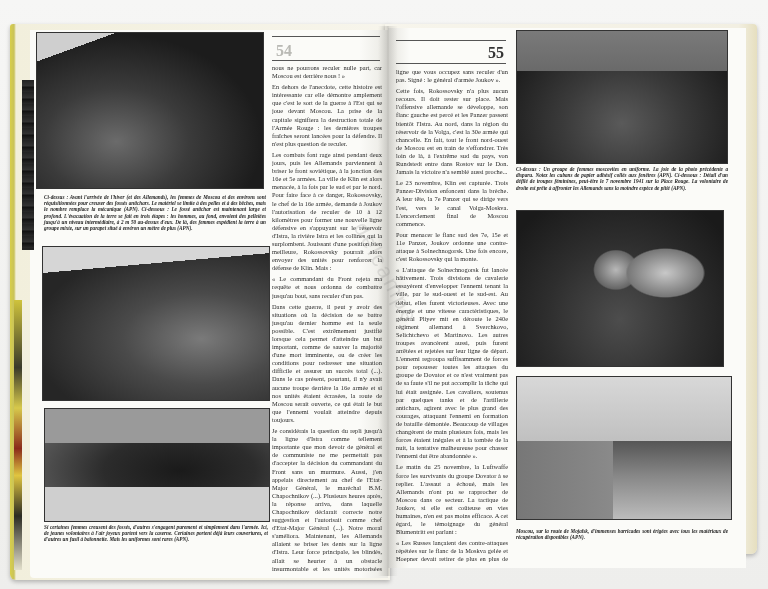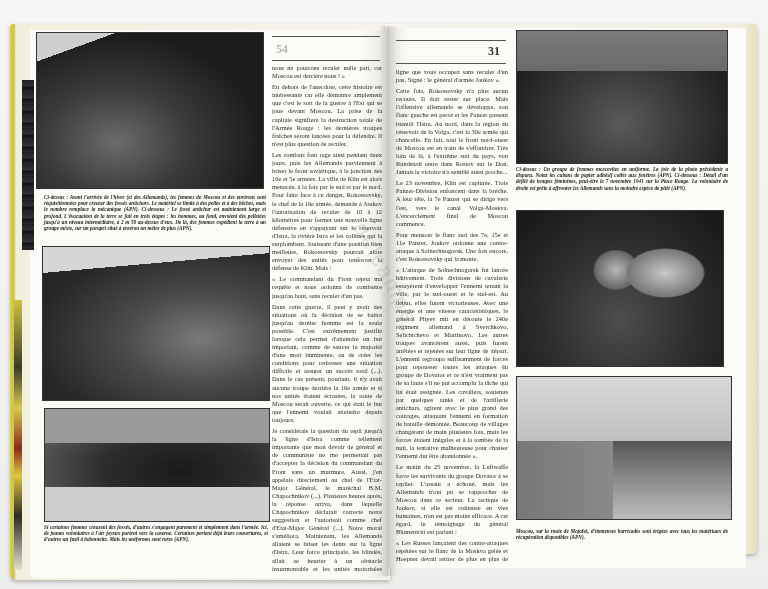--- a/index.html
+++ b/index.html
@@ -81,21 +81,21 @@
   .caption {
     position: absolute; font-style: italic; font-weight: bold;
     font-size: 5.2px; line-height: 6.2px; color: #222; text-align: justify;
   }
   .col {
     position: absolute; font-size: 6.4px; line-height: 8.1px; color: #2a2a2a;
     text-align: justify;
   }
   .col p { margin: 0 0 3px 0; text-indent: 0; }
   .folio {
-    position: absolute; font-size: 12px; font-weight: bold;
+    position: absolute; font-size: 16px; font-weight: bold;
   }
   .rule { position: absolute; height: 0; border-top: 1px solid #555; }
   .gutter-shadow {
     position: absolute; left: 378px; top: 26px; width: 20px; height: 550px;
     background: linear-gradient(90deg, rgba(0,0,0,0) 0, rgba(0,0,0,0.12) 45%, rgba(0,0,0,0.18) 50%, rgba(0,0,0,0.1) 55%, rgba(0,0,0,0) 100%);
   }
   .watermark {
     position: absolute; left: 330px; top: 260px; transform: rotate(62deg);
     font-family: "Liberation Sans", sans-serif; font-size: 22px; color: rgba(120,120,120,0.18);
     letter-spacing: 2px; white-space: nowrap;
@@ -127,21 +127,21 @@
     <p>« Le commandant du Front rejeta ma requête et nous ordonna de combattre jusqu'au bout, sans reculer d'un pas.</p>
     <p>Dans cette guerre, il peut y avoir des situations où la décision de se battre jusqu'au dernier homme est la seule possible. C'est extrêmement justifié lorsque cela permet d'atteindre un but important, comme de sauver la majorité d'une mort imminente, ou de créer les conditions pour redresser une situation difficile et assurer un succès total (...). Dans le cas présent, pourtant, il n'y avait aucune troupe derrière la 16e armée et si nos unités étaient écrasées, la route de Moscou serait ouverte, ce qui était le but que l'ennemi voulait atteindre depuis toujours.</p>
     <p>Je considérais la question du repli jusqu'à la ligne d'Istra comme tellement importante que mon devoir de général et de communiste ne me permettait pas d'accepter la décision du commandant du Front sans un murmure. Aussi, j'en appelais directement au chef de l'Etat-Major Général, le maréchal B.M. Chapochnikov (...). Plusieurs heures après, la réponse arriva, dans laquelle Chapochnikov déclarait correcte notre suggestion et l'autorisait comme chef d'Etat-Major Général (...). Notre moral s'améliora. Maintenant, les Allemands allaient se briser les dents sur la ligne d'Istra. Leur force principale, les blindés, allait se heurter à un obstacle insurmontable et les unités motorisées seraient incapables de profiter de leur mobilité.</p>
 
   </div>
 </div>
 <div class="film-strip"></div>
 
 <div class="page page-right">
   <div class="rule" style="left:8px; top:12px; width:110px;"></div>
-  <div class="folio" style="left:100px; top:16px; color:#333;">31</div>
+  <div class="folio" style="left:100px; top:16px; color:#333;">55</div>
   <div class="rule" style="left:8px; top:35px; width:110px;"></div>
 
   <div class="col" style="left:8px; top:40px; width:112px; height:498px; overflow:hidden;">
     <p>ligne que vous occupez sans reculer d'un pas. Signé : le général d'armée Joukov ».</p>
     <p>Cette fois, Rokossovsky n'a plus aucun recours. Il doit rester sur place. Mais l'offensive allemande se développe, son flanc gauche est percé et les Panzer passent bientôt l'Istra. Au nord, dans la région du réservoir de la Volga, c'est la 30e armée qui chancelle. En fait, tout le front nord-ouest de Moscou est en train de s'effondrer. Très loin de là, à l'extrême sud du pays, von Rundstedt entre dans Rostov sur le Don. Jamais la victoire n'a semblé aussi proche...</p>
     <p>Le 23 novembre, Klin est capturée. Trois Panzer-Division enfoncent dans la brèche. A leur tête, la 7e Panzer qui se dirige vers l'est, vers le canal Volga-Moskva. L'encerclement final de Moscou commence.</p>
     <p>Pour menacer le flanc sud des 7e, 15e et 11e Panzer, Joukov ordonne une contre-attaque à Solnechnogorsk. Une fois encore, c'est Rokossovsky qui la monte.</p>
     <p>« L'attaque de Solnechnogorsk fut lancée hâtivement. Trois divisions de cavalerie essayèrent d'envelopper l'ennemi tenant la ville, par le sud-ouest et le sud-est. Au début, elles furent victorieuses. Avec une énergie et une vitesse caractéristiques, le général Pliyev mit en déroute le 240e régiment allemand à Sverchkovo, Selichtchevo et Martinovo. Les autres troupes avancèrent aussi, puis furent arrêtées et rejetées sur leur ligne de départ. L'ennemi regroupa suffisamment de forces pour repousser toutes les attaques du groupe de Dovator et ce n'est vraiment pas de sa faute s'il ne put accomplir la tâche qui lui était assignée. Les cavaliers, soutenus par quelques tanks et de l'artillerie antichars, agirent avec le plus grand des courages, attaquant l'ennemi en formation de bataille démontée. Beaucoup de villages changèrent de main plusieurs fois, mais les forces étaient inégales et à la tombée de la nuit, la tentative malheureuse pour chasser l'ennemi dut être abandonnée ».</p>
     <p>Le matin du 25 novembre, la Luftwaffe force les survivants du groupe Dovator à se replier. L'assaut a échoué, mais les Allemands n'ont pu se rapprocher de Moscou dans ce secteur. La tactique de Joukov, si elle est coûteuse en vies humaines, n'en est pas moins efficace. A cet égard, le témoignage du général Blumentritt est parlant :</p>
     <p>« Les Russes lançaient des contre-attaques répétées sur le flanc de la Moskva gelée et Hoepner devait retirer de plus en plus de troupes de son axe principal pour les arrêter (...). Ces conditions peu prometteuses soulevaient la question de savoir si la 4e armée devait se joindre à l'offensive ou non. Nuit après nuit, Hoepner nous appelait au téléphone pour nous convaincre d'y participer ; nuit après nuit, von Kluge et moi discutions jusqu'à très tard pour savoir s'il était sage de céder devant son insistance. Von Kluge décida qu'il devait</p>

